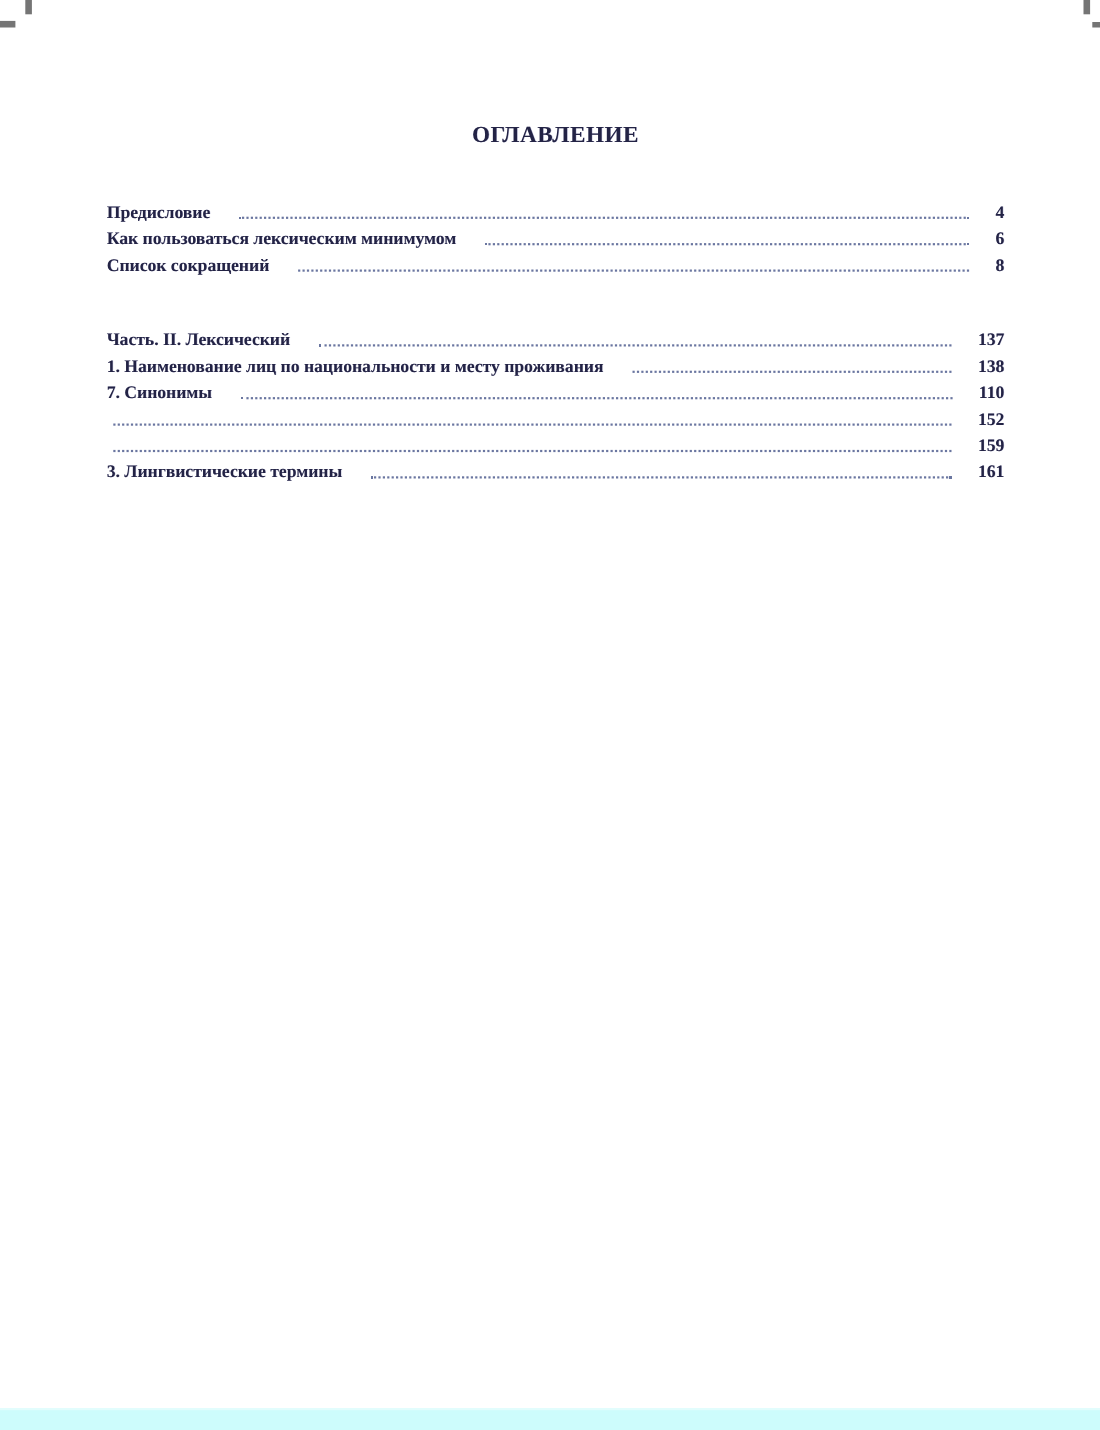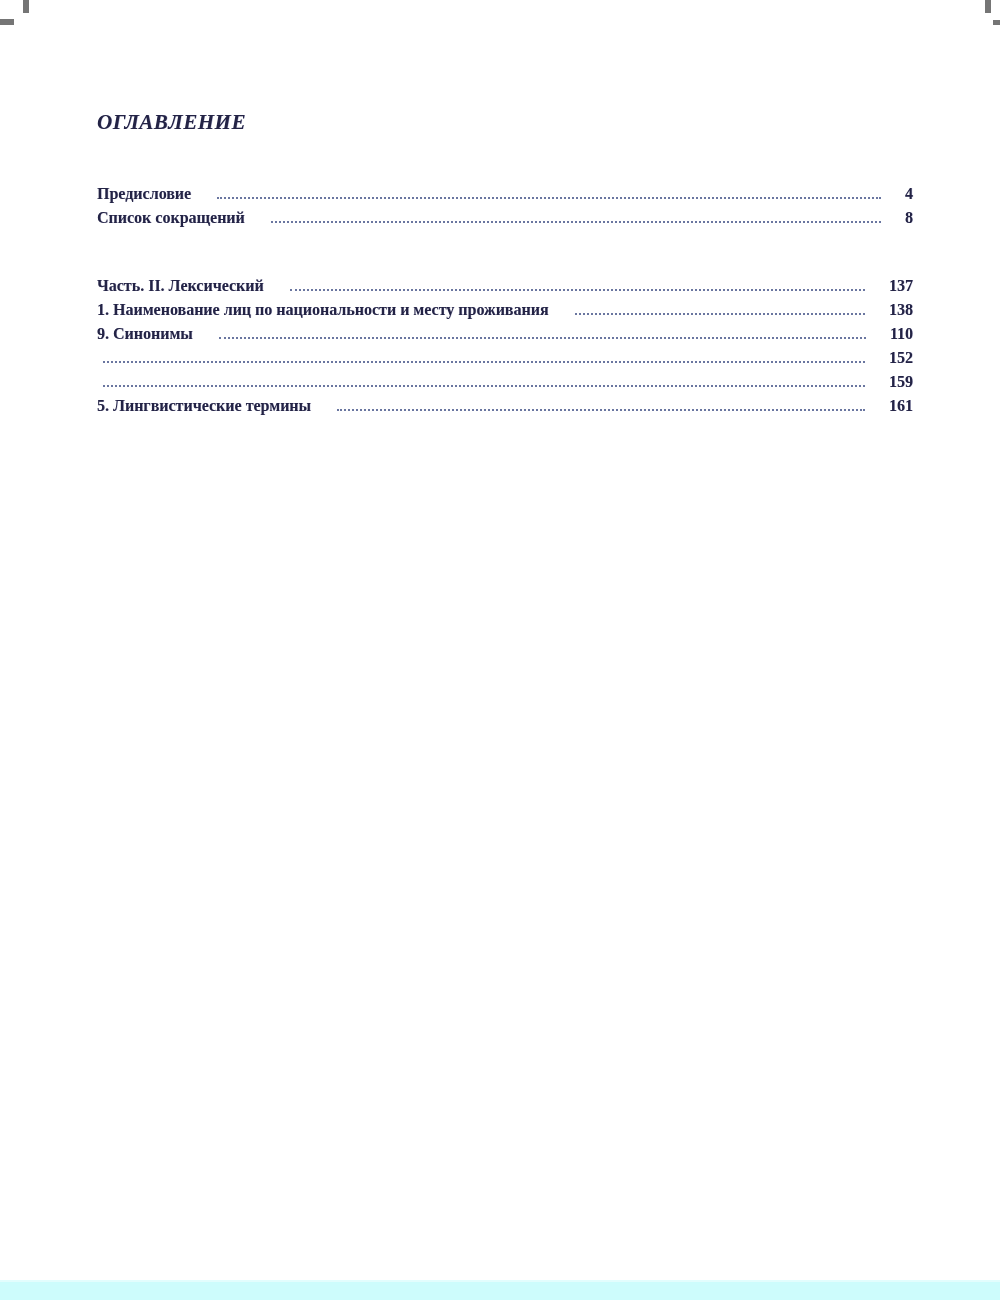--- a/index.html
+++ b/index.html
@@ -27,27 +27,26 @@
   .cm-tr-v { left: 985px; top: 0;    width: 6px; height: 13px; }
   .cm-tr-h { right: 0;    top: 20px; width: 7px; height: 5px;  }
 
   
   .title {
     position: absolute;
     top: 110px;
     left: 97px;
     width: 816px;
     margin: 0;
-    text-align: left;
+    text-align: center;
     font-size: 21px;
     font-weight: bold;
     letter-spacing: 0.5px;
     color: var(--text-color, #232345);
     text-shadow: 0.5px 0 0 rgba(40,40,120,0.35);
-    font-style: italic;
   }
 
   
   .toc {
     position: absolute;
     left: 97px;
     top: 181px;
     width: 816px;
   }
   .toc-row {
@@ -101,51 +100,56 @@
 
   <h1 class="title">ОГЛАВЛЕНИЕ</h1>
 
   <div class="toc" id="toc">
       <div class="toc-row">
         <span class="toc-label">Предисловие</span>
         <span class="toc-leader"></span>
         <span class="toc-page">4</span>
       </div>
       <div class="toc-row">
+        <span class="toc-label">Как пользоваться лексическим минимумом</span>
+        <span class="toc-leader"></span>
+        <span class="toc-page">6</span>
+      </div>
+      <div class="toc-row">
         <span class="toc-label">Список сокращений</span>
         <span class="toc-leader"></span>
         <span class="toc-page">8</span>
       </div>
       <div class="toc-gap"></div>
       <div class="toc-gap"></div>
       <div class="toc-row">
         <span class="toc-label">Часть. II. Лексический</span>
         <span class="toc-leader"></span>
         <span class="toc-page">137</span>
       </div>
       <div class="toc-row">
         <span class="toc-label">1. Наименование лиц по национальности и месту проживания</span>
         <span class="toc-leader"></span>
         <span class="toc-page">138</span>
       </div>
       <div class="toc-row">
-        <span class="toc-label">9. Синонимы</span>
+        <span class="toc-label">7. Синонимы</span>
         <span class="toc-leader"></span>
         <span class="toc-page">110</span>
       </div>
       <div class="toc-row">
         <span class="toc-leader"></span>
         <span class="toc-page">152</span>
       </div>
       <div class="toc-row">
         <span class="toc-leader"></span>
         <span class="toc-page">159</span>
       </div>
       <div class="toc-row">
-        <span class="toc-label">5. Лингвистические термины</span>
+        <span class="toc-label">3. Лингвистические термины</span>
         <span class="toc-leader"></span>
         <span class="toc-page">161</span>
       </div>
     </div>
 
   <div class="bottom-bar"></div>
 
 </div>
 
 </body></html>

